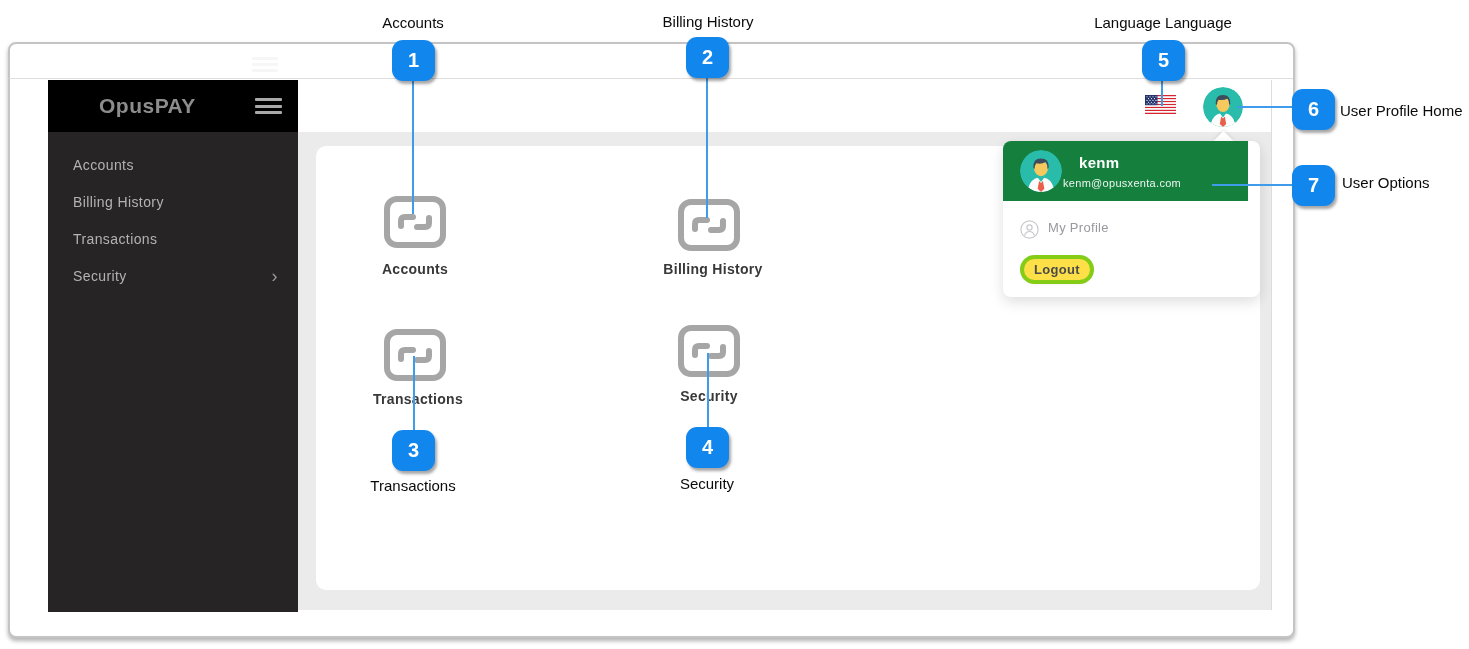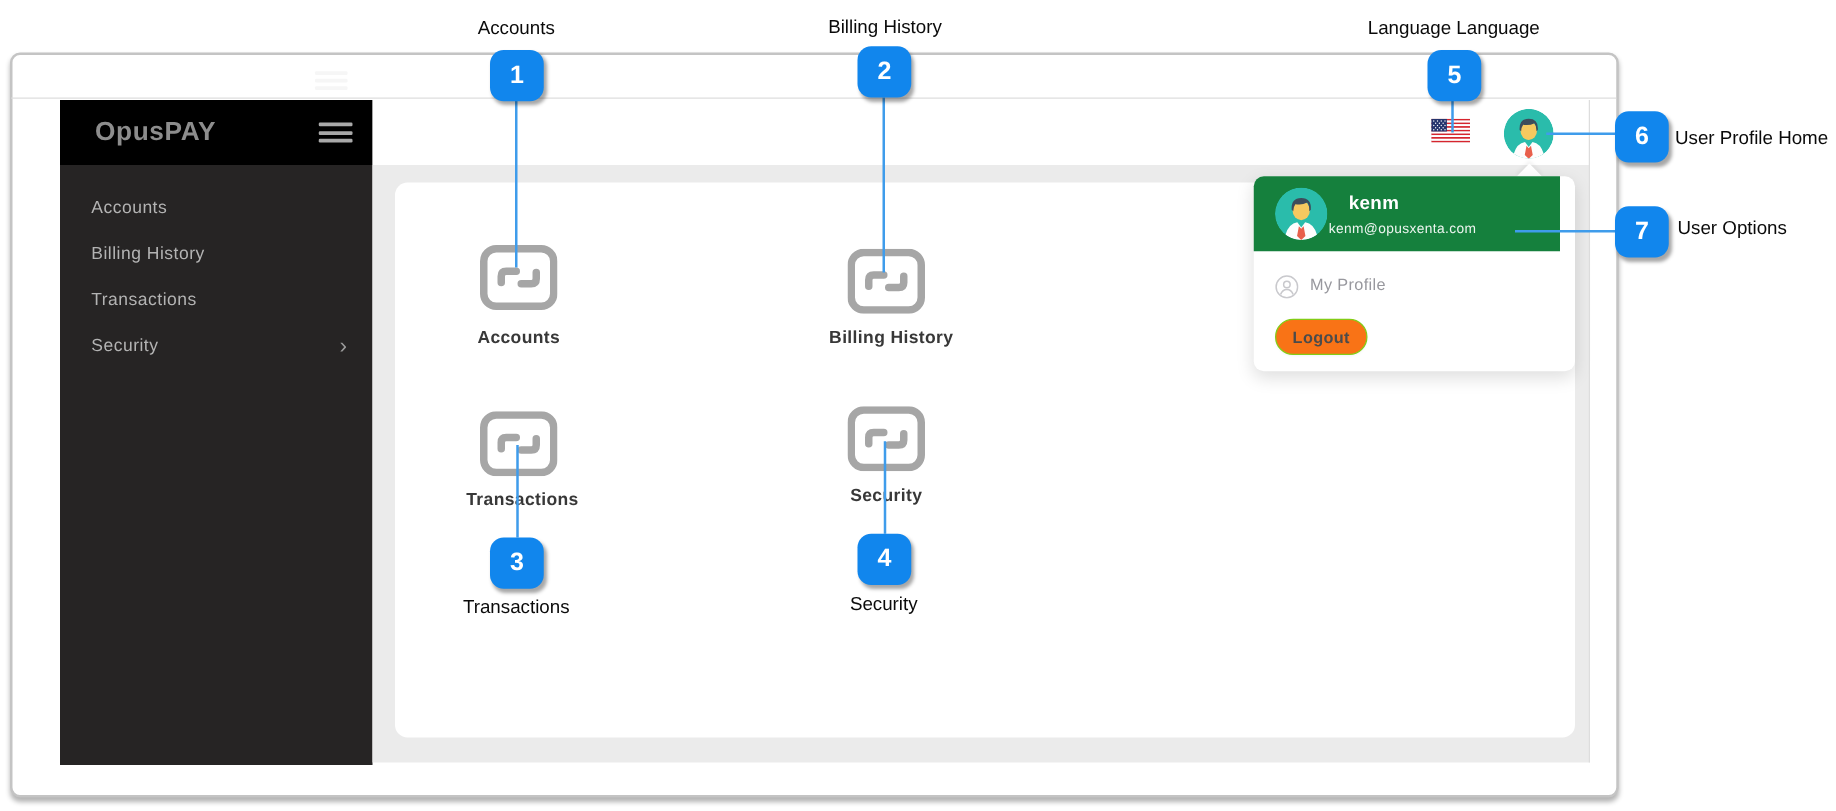--- a/index.html
+++ b/index.html
@@ -10,21 +10,21 @@
   
   .frame { position:absolute; left:8px; top:42px; width:1287px; height:596px;
            background:#fff; border:2px solid #c4c4c4; border-radius:8px;
            box-shadow:0 3px 4px rgba(0,0,0,0.30); z-index:1; }
   .app-topline { position:absolute; left:9px; top:78px; width:1284px; height:1px; background:#dedede; z-index:2; }
   .ghost-burger { position:absolute; left:252px; top:57px; width:26px; height:20px; z-index:3; }
   .ghost-burger i { display:block; height:3px; background:#f6f6f6; margin-bottom:3px; border-radius:1px; }
 
   
   .sidebar { position:absolute; left:48px; top:80px; width:250px; height:532px; background:#262424; z-index:4; }
-  .sidebar-header { height:52px; background:#000; display:flex; align-items:center; padding:0 16px 0 28px; justify-content:space-between; }
+  .sidebar-header { height:52px; background:#000; display:flex; align-items:center; padding:0 16px 0 51px; justify-content:space-between; }
   .brand { color:#8d8d8d; font-size:21px; font-weight:bold; letter-spacing:0.5px; }
   .burger { width:27px; }
   .burger i { display:block; height:3px; background:#a9a9a9; margin:3.5px 0; border-radius:1px; }
   .nav { padding-top:14px; }
   .nav-item { height:37px; display:flex; align-items:center; justify-content:space-between;
               padding:0 20px 0 25px; font-size:14px; color:#b3b3b3; letter-spacing:0.4px; cursor:pointer; }
   .nav-item.active { color:#2bc5cb; }
   .nav-chevron { color:#9b9b9b; font-size:18px; line-height:1; }
 
   
@@ -47,22 +47,22 @@
               transform:rotate(45deg); z-index:6; box-shadow:-2px -2px 3px rgba(0,0,0,0.05); }
   .dropdown { position:absolute; left:1003px; top:141px; width:257px; height:156px; background:#fff;
               border-radius:8px; box-shadow:0 5px 14px rgba(0,0,0,0.13); z-index:7; }
   .dd-header { position:absolute; left:0; top:0; width:245px; height:60px; background:#15803d; border-radius:8px 0 0 0; }
   .dd-avatar { position:absolute; left:17px; top:9px; width:42px; height:42px; border-radius:50%; overflow:hidden; }
   .dd-name { position:absolute; left:76px; top:13px; color:#fff; font-size:15px; font-weight:bold; letter-spacing:0.3px; }
   .dd-email { position:absolute; left:60px; top:36px; color:rgba(255,255,255,0.92); font-size:11px; letter-spacing:0.3px; }
   .dd-profile-row { position:absolute; left:17px; top:79px; display:flex; align-items:flex-start; gap:9px; cursor:pointer; }
   .dd-profile-icon { width:19px; height:19px; }
   .dd-profile-label { color:#98989e; font-size:13px; letter-spacing:0.3px; }
-  .logout-btn { position:absolute; left:17px; top:114px; width:74px; height:29px; background:#f97316;
-                border:1px solid #84cc16; border-radius:15px; font-family:"Liberation Sans",sans-serif;
+  .logout-btn { position:absolute; left:17px; top:114px; width:74px; height:29px; background:#fde047;
+                border:4px solid #84cc16; border-radius:15px; font-family:"Liberation Sans",sans-serif;
                 font-size:13px; font-weight:bold; color:#4b4b4b; letter-spacing:0.3px; cursor:pointer;
                 box-shadow:0 1px 2px rgba(0,0,0,0.04); }
 
   
   .badge { position:absolute; width:43px; height:41px; background:#1186ed; border-radius:11px;
            color:#fff; font-size:20px; font-weight:bold; display:flex; align-items:center; justify-content:center;
            box-shadow:2px 3px 3px rgba(0,0,0,0.35); z-index:9; }
   .cline { position:absolute; background:#3f9ceb; z-index:8; }
   .caption { position:absolute; font-size:15px; color:#0a0a0a; z-index:9; white-space:nowrap; }
   .caption.center { text-align:center; }

